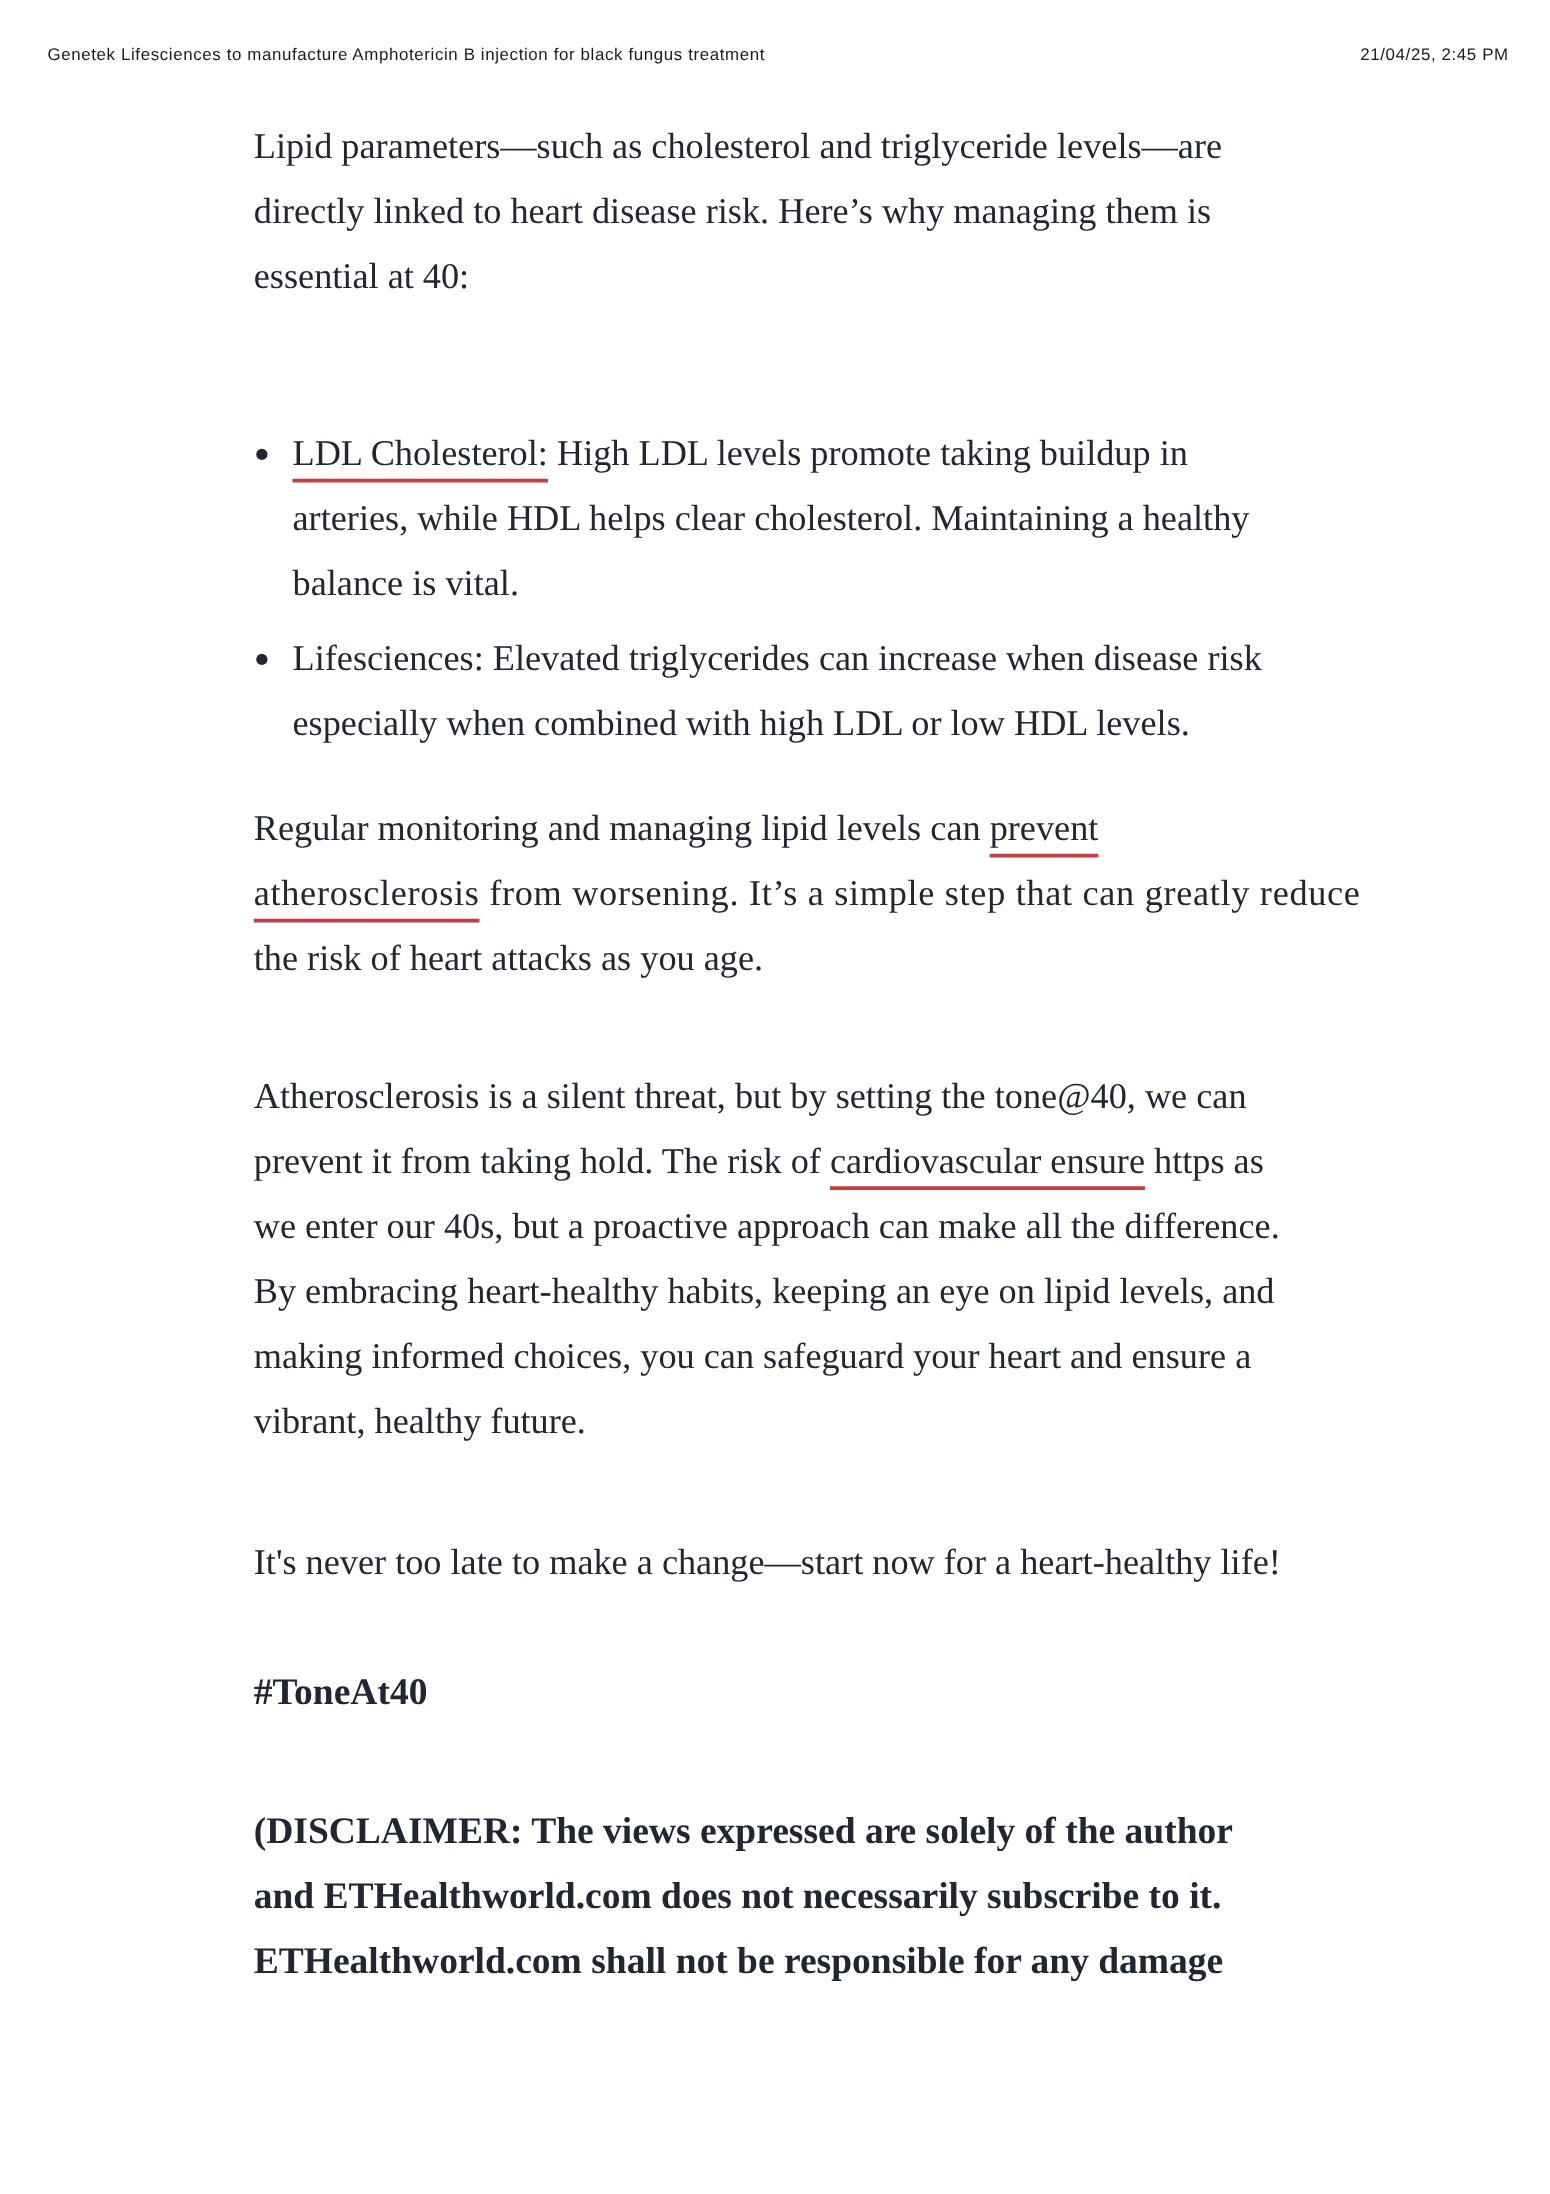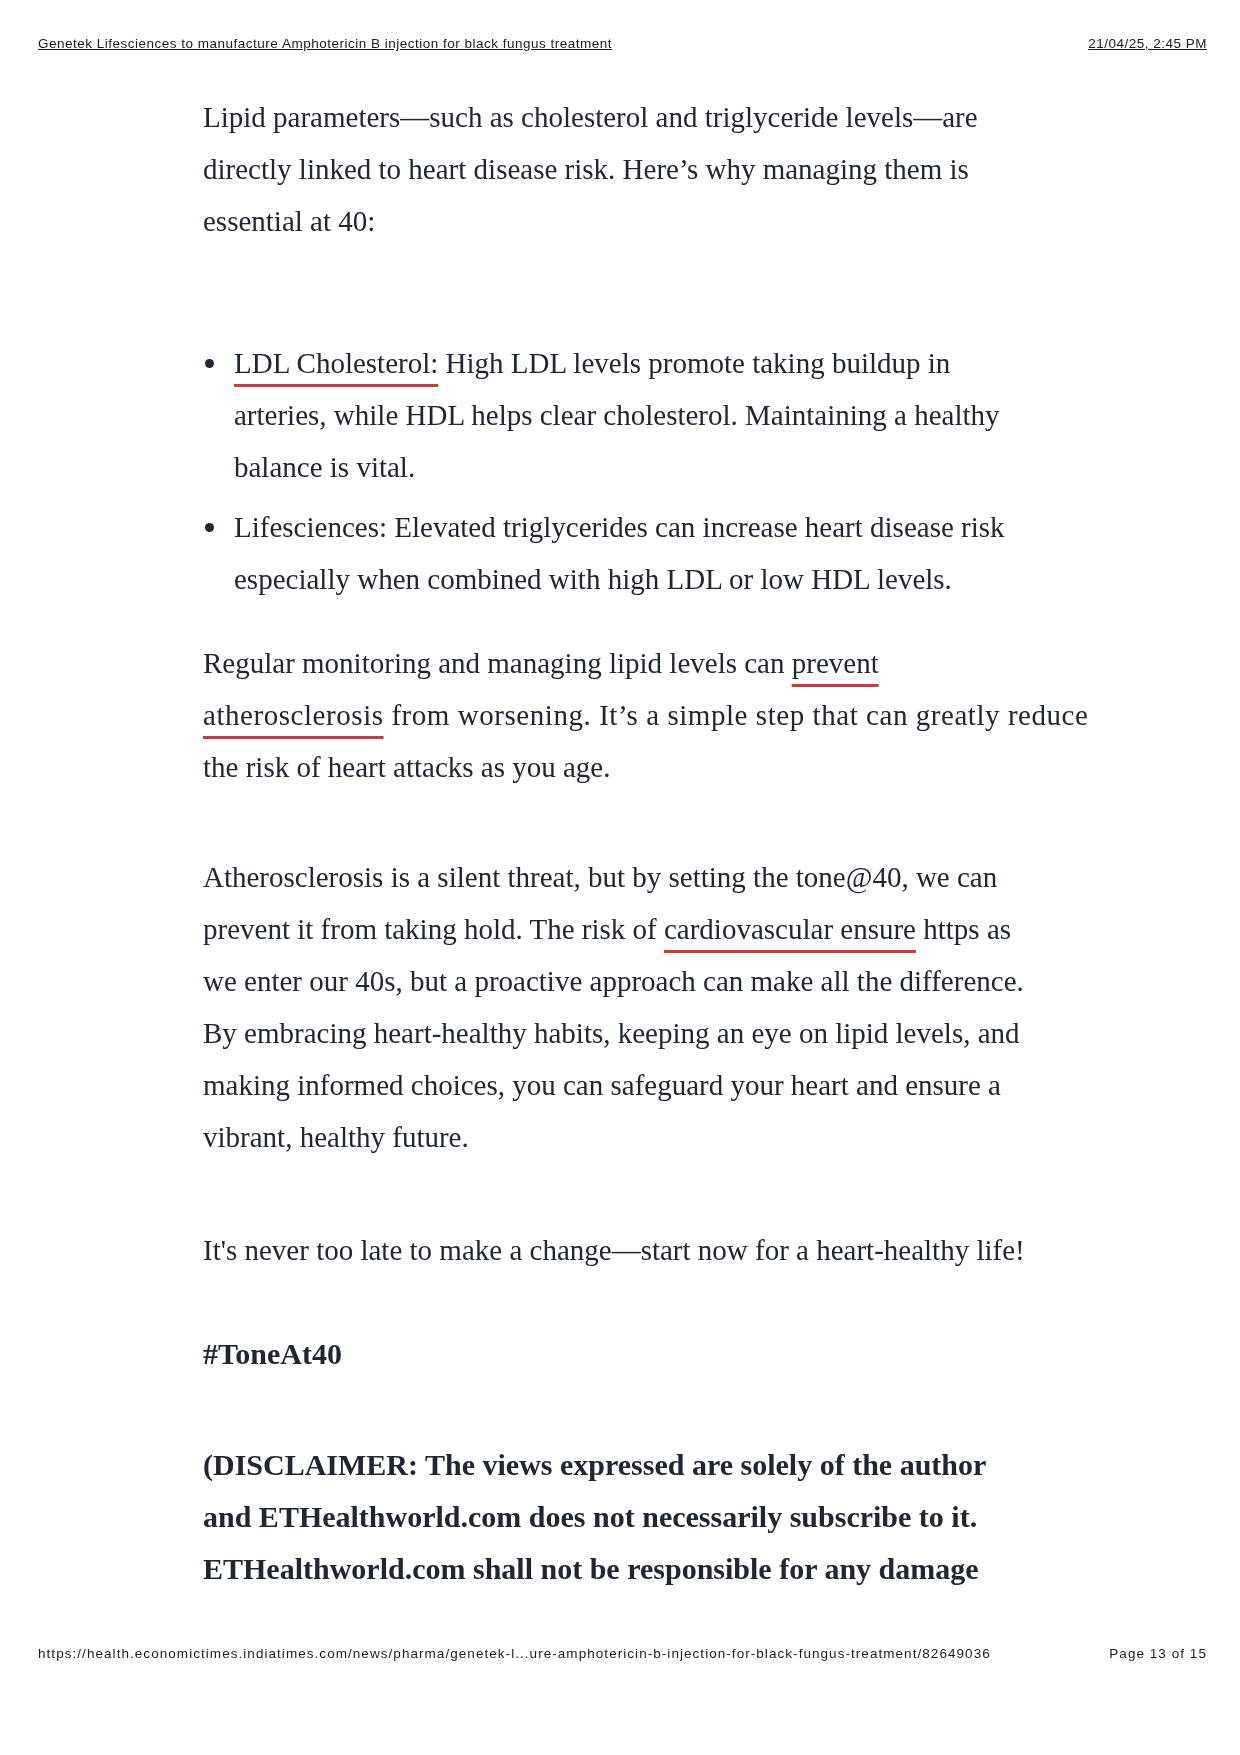--- a/index.html
+++ b/index.html
@@ -21,21 +21,21 @@
     right: 33px;
     display: flex;
     justify-content: space-between;
     align-items: baseline;
     font-family: "Liberation Sans", sans-serif;
     font-size: 13.5px;
     color: #1b1b1b;
     letter-spacing: 0.5px;
     white-space: nowrap;
   }
-  .meta.header { top: 36px; text-decoration: underline; }
+  .meta.header { top: 36px; }
   .meta.footer { top: 1646px; letter-spacing: 1.05px; }
   .meta.footer .pagenum { margin-left: 40px; }
 
   .article {
     position: absolute;
     top: 91px;
     left: 203px;
     width: 1100px;
   }
 
@@ -92,21 +92,21 @@
       <div class="tline">essential at 40:</div>
     </div>
 
     <ul class="bullets p">
       <li>
         <div class="tline"><a class="term rlink">LDL Cholesterol:</a><span> High LDL levels promote taking buildup in</span></div>
         <div class="tline">arteries, while HDL helps clear cholesterol. Maintaining a healthy</div>
         <div class="tline">balance is vital.</div>
       </li>
       <li>
-        <div class="tline"><span class="term">Lifesciences:</span><span> Elevated triglycerides can increase heart disease risk</span></div>
+        <div class="tline"><span class="term">Lifesciences:</span><span> Elevated triglycerides can increase when disease risk</span></div>
         <div class="tline">especially when combined with high LDL or low HDL levels.</div>
       </li>
     </ul>
 
     <div class="p" id="p-monitoring">
       <div class="tline"><span>Regular monitoring and managing lipid levels can </span><a class="rlink">prevent</a></div>
       <div class="tline clipline"><a class="rlink">atherosclerosis</a><span> from worsening. It’s a simple step that can greatly reduce</span></div>
       <div class="tline">the risk of heart attacks as you age.</div>
     </div>
 
@@ -128,18 +128,14 @@
     </div>
 
     <div class="p" id="p-disclaimer">
       <div class="tline">(DISCLAIMER: The views expressed are solely of the author</div>
       <div class="tline">and ETHealthworld.com does not necessarily subscribe to it.</div>
       <div class="tline">ETHealthworld.com shall not be responsible for any damage</div>
     </div>
 
   </div>
 
-  <div class="meta footer">
-    <span>https://health.economictimes.indiatimes.com/news/pharma/genetek-l...ure-amphotericin-b-injection-for-black-fungus-treatment/82649036</span>
-    <span class="pagenum">Page 13 of 15</span>
-  </div>
 
 </div>
 
 </body></html>

